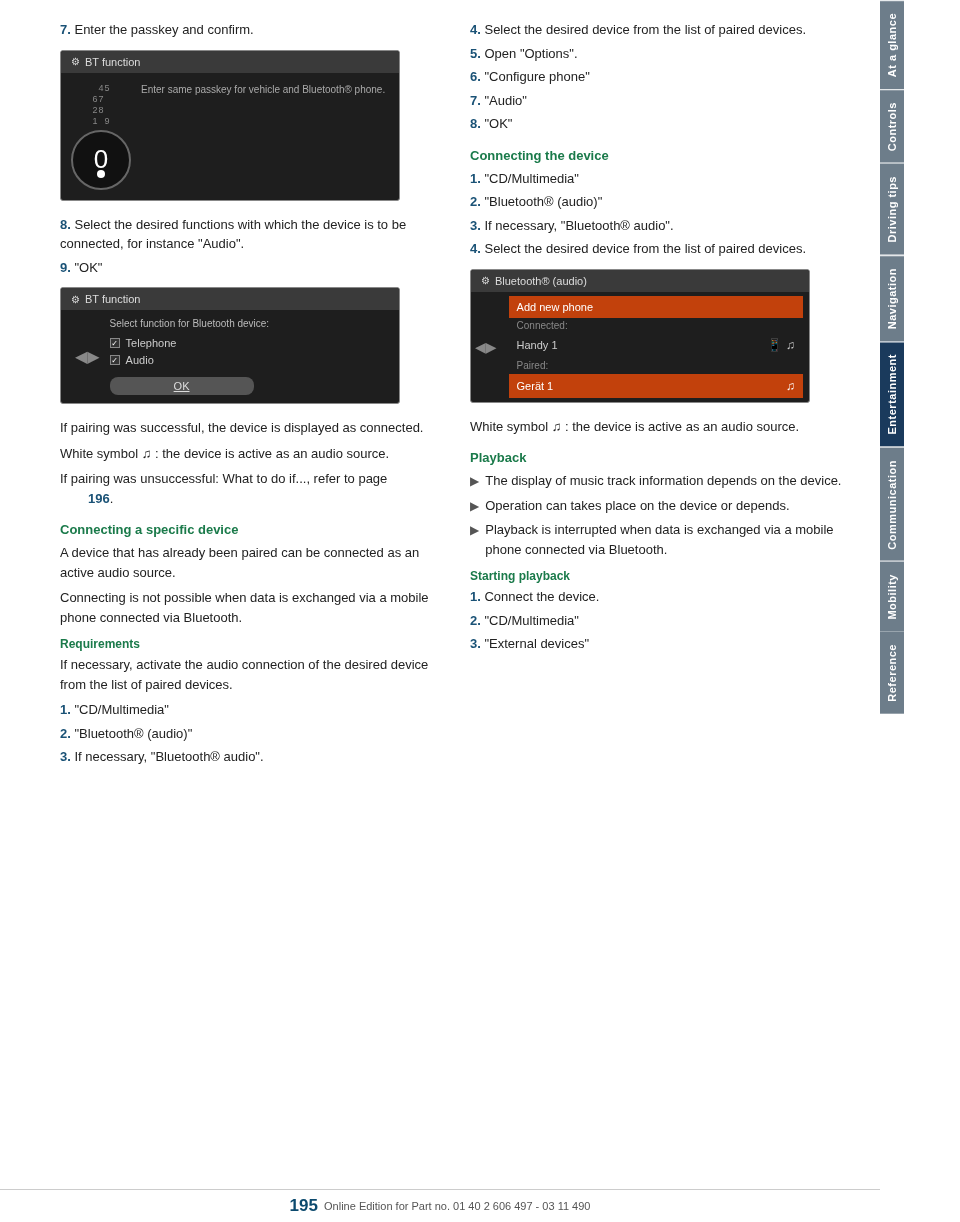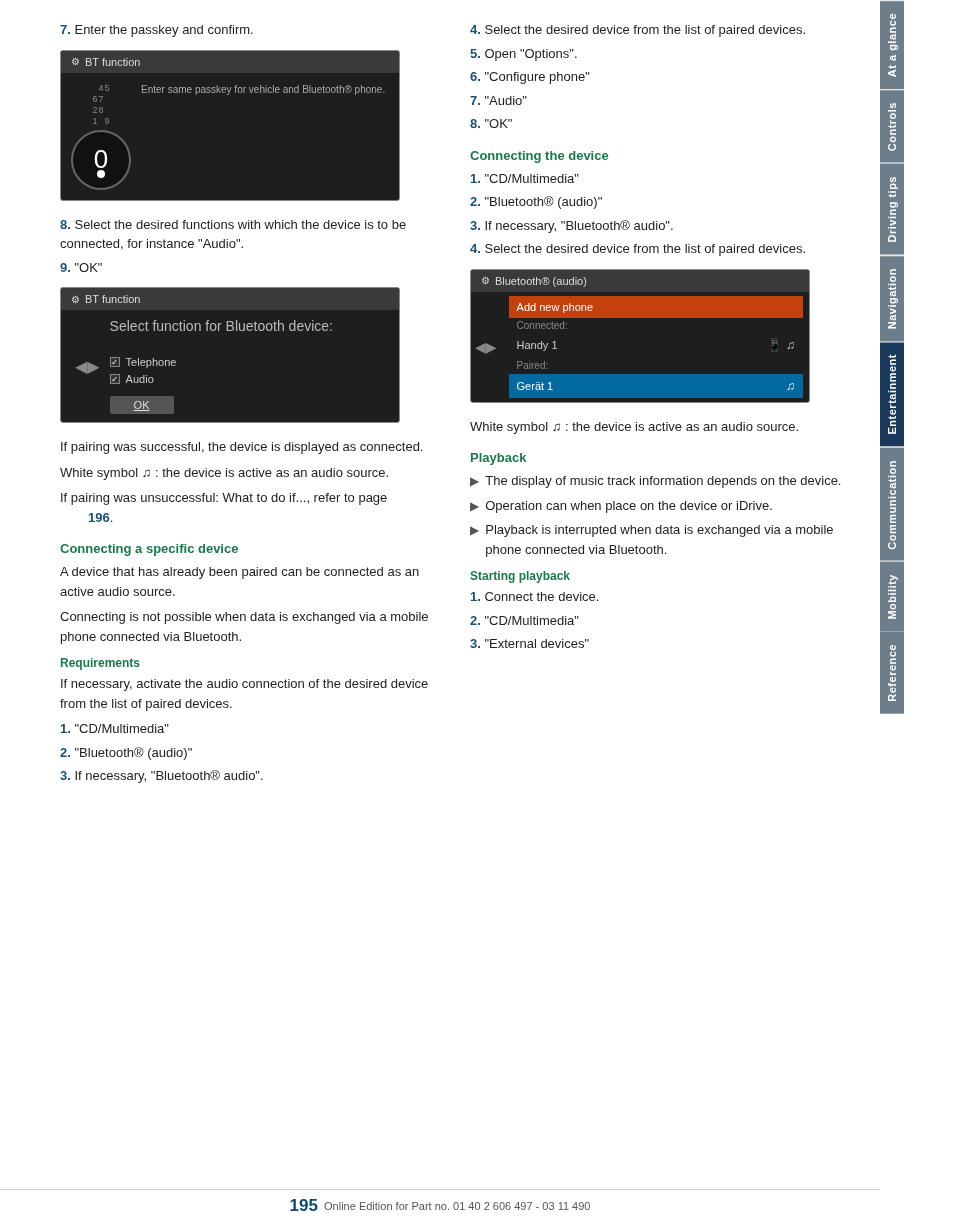--- a/index.html
+++ b/index.html
@@ -130,22 +130,22 @@
       display: flex;
       align-items: center;
       color: #888;
       font-size: 16px;
     }
     .bt-options {
       flex: 1;
     }
     .bt-options .bt-label {
       color: #bbb;
-      font-size: 14px;
-      margin-bottom: 22px;
+      font-size: 10px;
+      margin-bottom: 8px;
     }
     .bt-option-row {
       display: flex;
       align-items: center;
       gap: 6px;
       margin-bottom: 5px;
     }
     .bt-checkbox {
       width: 10px;
       height: 10px;
@@ -153,23 +153,23 @@
       background: #333;
       display: flex;
       align-items: center;
       justify-content: center;
       font-size: 8px;
       color: #fff;
     }
     .bt-ok-btn {
       background: #555;
       color: #ddd;
-      padding: 3px 24px;
-      font-size: 11px;
-      border-radius: 2px;
+      padding: 3px 64px;
+      font-size: 11px;
+      border-radius: 8px;
       display: inline-block;
       margin-top: 6px;
       text-decoration: underline;
     }
 
     
     .passkey-mockup {
       border: 1px solid #888;
       background: #1e1e1e;
       border-radius: 3px;
@@ -465,21 +465,21 @@
             <div class="bt-audio-row highlighted">Add new phone</div>
             <div class="connected-label">Connected:</div>
             <div class="bt-audio-row">
               <span>Handy 1</span>
               <div class="icons">
                 <span>📱</span>
                 <span>♫</span>
               </div>
             </div>
             <div class="bt-audio-row paired-label">Paired:</div>
-            <div class="bt-audio-row" style="background:#0369a1;color:#fff;">
+            <div class="bt-audio-row" style="background:#c2410c;color:#fff;">
               <span>Gerät 1</span>
               <div class="icons">
                 <span>♫</span>
               </div>
             </div>
           </div>
         </div>
       </div>
 
       <p class="body-text">
@@ -488,21 +488,21 @@
 
       <div class="section-heading">Playback</div>
 
       <div id="right-bullets">
           <div class="bullet-item">
             <span class="bullet-arrow">▶</span>
             <span>The display of music track information depends on the device.</span>
           </div>
           <div class="bullet-item">
             <span class="bullet-arrow">▶</span>
-            <span>Operation can when place on the device or iDrive.</span>
+            <span>Operation can takes place on the device or depends.</span>
           </div>
           <div class="bullet-item">
             <span class="bullet-arrow">▶</span>
             <span>Playback is interrupted when data is exchanged via a mobile phone connected via Bluetooth.</span>
           </div>
         </div>
 
       <div class="subsection-heading">Starting playback</div>
       <div id="right-starting-steps">
           <div class="step-item"><span class="step-number">1.</span> <span class="step-text">Connect the device.</span></div>

